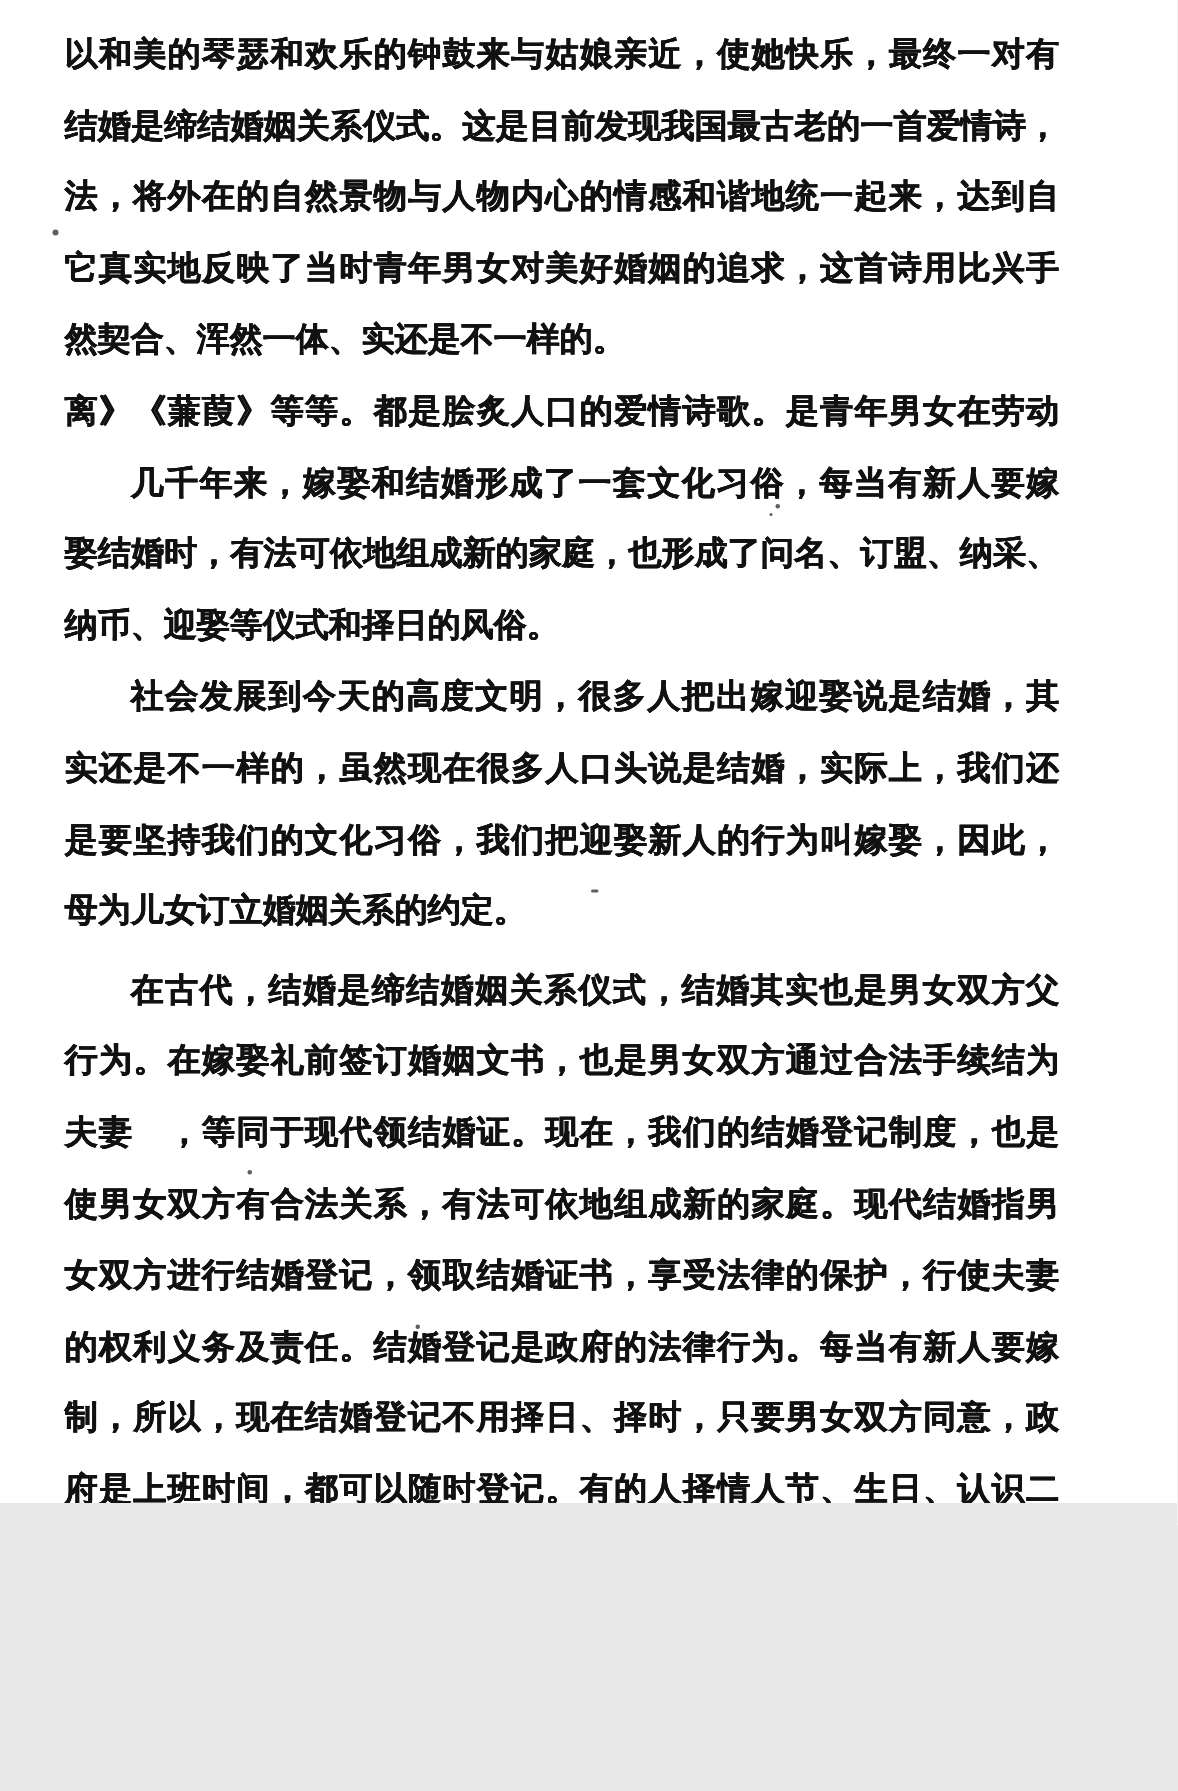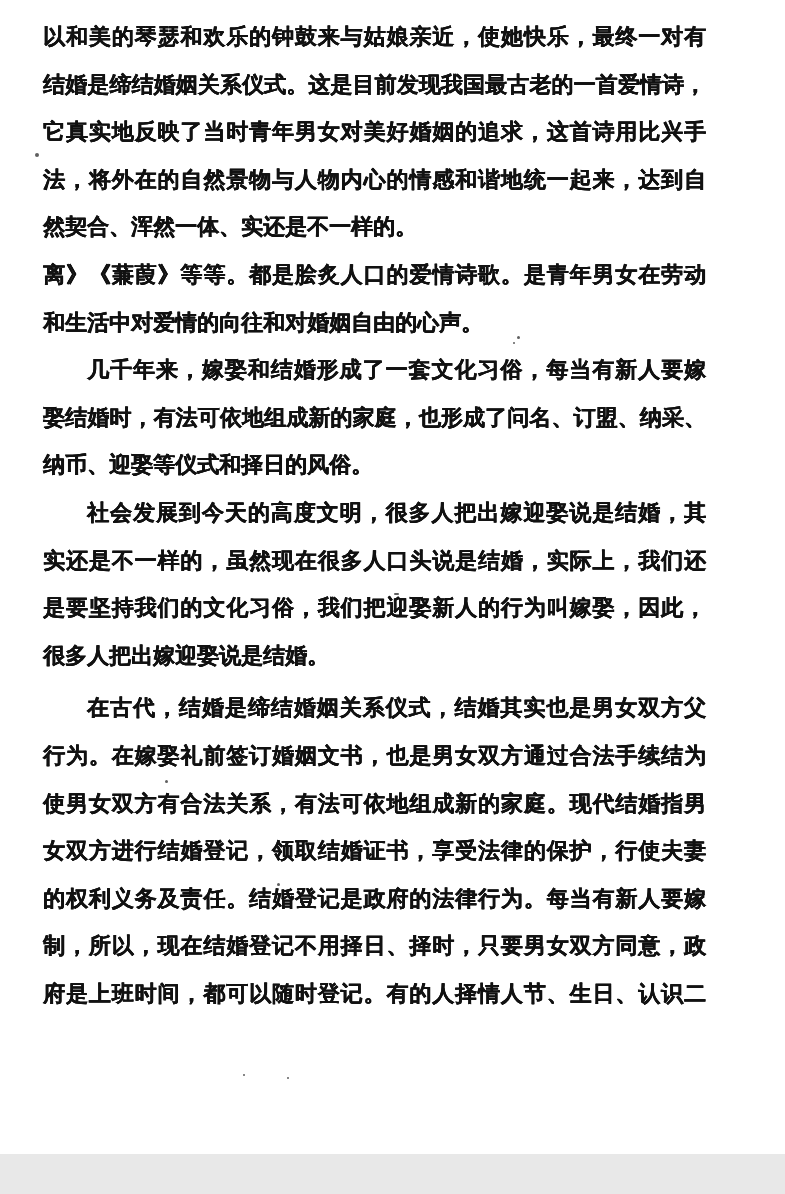--- a/index.html
+++ b/index.html
@@ -3,21 +3,21 @@
 <meta charset="utf-8">
 <style>
   html, body {
     margin: 0;
     padding: 0;
     background: #e8e8e8;
   }
   .page {
     position: relative;
     width: 785px;
-    height: 1154px;
+    height: 1002px;
     background: #ffffff;
     overflow: hidden;
     font-family: "DejaVu Sans", sans-serif;
   }
   .text-block {
     position: absolute;
     left: 43px;
     top: 13px;
     width: 663px;
   }
@@ -68,34 +68,34 @@
   }
 </style>
 </head>
 <body>
 
 <div class="page">
 
   <div class="text-block">
     <div class="ln">以和美的琴瑟和欢乐的钟鼓来与姑娘亲近，使她快乐，最终一对有</div>
     <div class="ln">结婚是缔结婚姻关系仪式。这是目前发现我国最古老的一首爱情诗，</div>
+    <div class="ln">法，将外在的自然景物与人物内心的情感和谐地统一起来，达到自</div>
     <div class="ln">它真实地反映了当时青年男女对美好婚姻的追求，这首诗用比兴手</div>
-    <div class="ln">法，将外在的自然景物与人物内心的情感和谐地统一起来，达到自</div>
     <div class="ln end">然契合、浑然一体、实还是不一样的。</div>
     <div class="ln">离》《蒹葭》等等。都是脍炙人口的爱情诗歌。是青年男女在劳动</div>
-    <div class="ln end">和生活中对爱情的向往和对婚姻自由的心声。</div>
     <div class="ln ind">几千年来，嫁娶和结婚形成了一套文化习俗，每当有新人要嫁</div>
     <div class="ln">娶结婚时，有法可依地组成新的家庭，也形成了问名、订盟、纳采、</div>
     <div class="ln end">纳币、迎娶等仪式和择日的风俗。</div>
     <div class="ln ind">社会发展到今天的高度文明，很多人把出嫁迎娶说是结婚，其</div>
     <div class="ln">实还是不一样的，虽然现在很多人口头说是结婚，实际上，我们还</div>
     <div class="ln">是要坚持我们的文化习俗，我们把迎娶新人的行为叫嫁娶，因此，</div>
-    <div class="ln end">很多人把出嫁迎娶说是结婚。</div>
+    <div class="ln end">母为儿女订立婚姻关系的约定。</div>
     <div class="ln ind gap">在古代，结婚是缔结婚姻关系仪式，结婚其实也是男女双方父</div>
     <div class="ln">行为。在嫁娶礼前签订婚姻文书，也是男女双方通过合法手续结为</div>
+    <div class="ln">夫妻　，等同于现代领结婚证。现在，我们的结婚登记制度，也是</div>
     <div class="ln">使男女双方有合法关系，有法可依地组成新的家庭。现代结婚指男</div>
     <div class="ln">女双方进行结婚登记，领取结婚证书，享受法律的保护，行使夫妻</div>
     <div class="ln">的权利义务及责任。结婚登记是政府的法律行为。每当有新人要嫁</div>
     <div class="ln">制，所以，现在结婚登记不用择日、择时，只要男女双方同意，政</div>
     <div class="ln">府是上班时间，都可以随时登记。有的人择情人节、生日、认识二</div>
   </div>
 
   <div class="speck" style="left:35px;  top:153px;  width:4px; height:4px;"></div>
   <div class="speck" style="left:517px; top:336px;  width:3px; height:3px;"></div>
   <div class="speck" style="left:513px; top:342px;  width:2px; height:2px;"></div>

